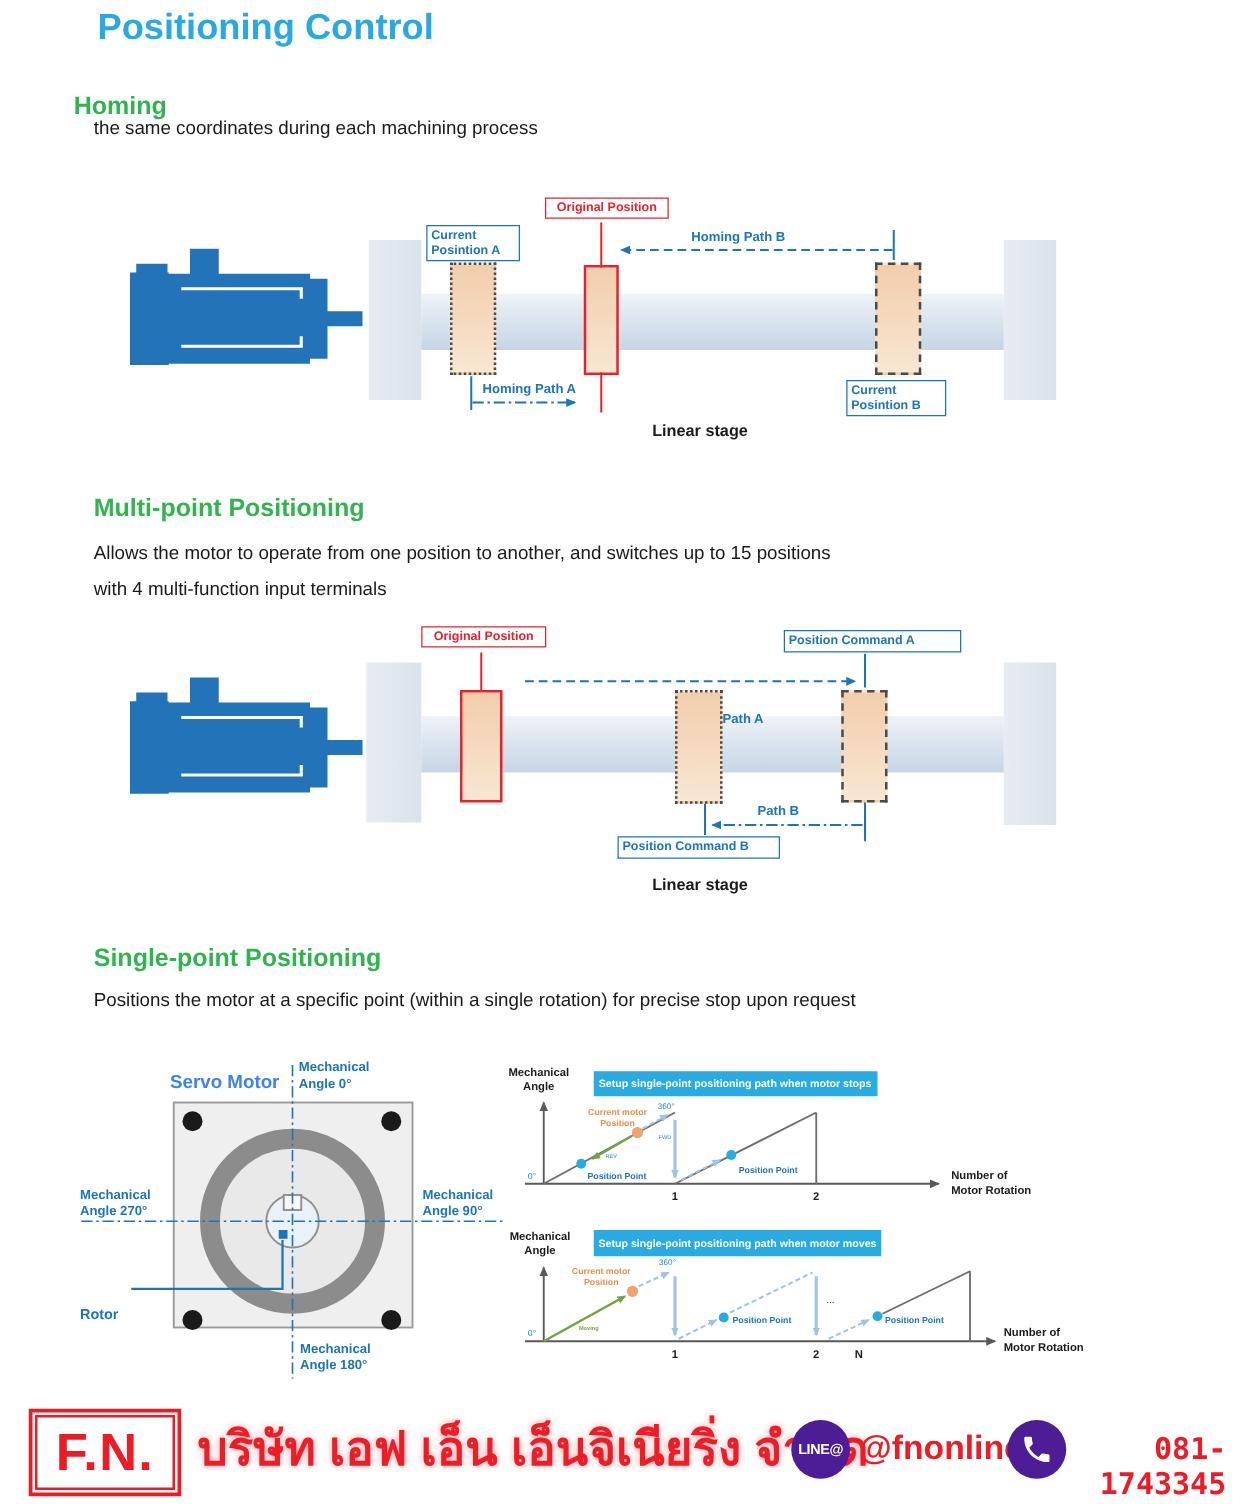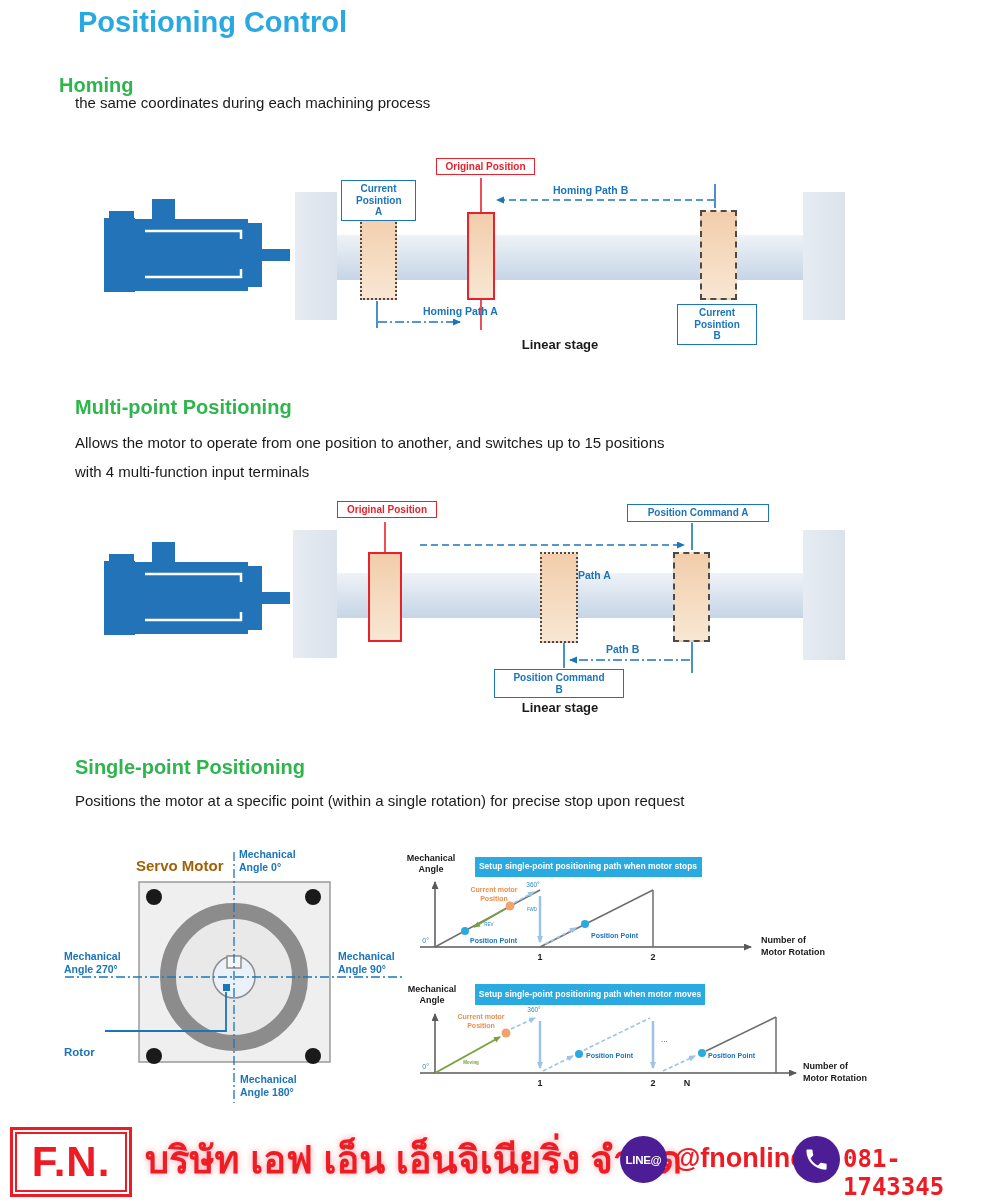--- a/index.html
+++ b/index.html
@@ -19,38 +19,38 @@
   .stage-bar { background:linear-gradient(180deg,#EFF3F8 0%,#DCE5EF 45%,#C6D5E6 100%); }
   .stage-block { background:linear-gradient(90deg,#E7ECF3 0%,#DAE2EC 100%); }
 
   
   .peach { background:linear-gradient(180deg,#F2CDAB 0%,#F8E7D3 100%); }
   .b-dotted { border:2px dotted #4A4A4A; }
   .b-dashed { border:2px dashed #4A4A4A; }
   .b-red    { border:2px solid #E8222D; }
 
   .bluebox { border:1.5px solid #1B75BB; color:#1B75BB; background:#fff; font-size:10px;
-             font-weight:600; line-height:11.5px; text-align:center; padding:2px 14px; }
+             font-weight:600; line-height:11.5px; text-align:left; padding:2px 3px; }
   .redbox  { border:1.5px solid #E8222D; color:#E8222D; background:#fff; font-size:10px;
              font-weight:600; text-align:center; padding:2px 4px; }
   .pathlabel { color:#1B75BB; font-size:10.5px; font-weight:600; }
   .caption { font-weight:bold; font-size:13px; color:#1a1a1a; text-align:center; width:260px; }
 
   .mlabel { color:#1B75BB; font-size:10.5px; font-weight:600; line-height:13px; }
-  .servo-title { font-size:15px; font-weight:bold; color:#a16207; }
+  .servo-title { font-size:15px; font-weight:bold; color:#3b82f6; }
   .rotor-label { color:#1B75BB; font-size:11.5px; font-weight:600; }
 
   svg text { font-family:"Liberation Sans", sans-serif; }
   .ct-dark { fill:#1a1a1a; font-weight:600; }
   .ct-blue { fill:#2E86C8; }
   .ct-lab  { fill:#1B75BB; font-weight:600; }
   .ct-org  { fill:#E98F4E; font-weight:600; }
 
   
-  .footer { left:0; top:1120px; width:968px; height:83px; }
+  .footer { left:13px; top:1120px; width:968px; height:83px;text-align:right; }
   .logo-outer { left:10px; top:7px; width:122px; height:70px; border:3px solid #ED1C24; padding:2px; }
   .logo-inner { width:100%; height:100%; border:2px solid #ED1C24; display:flex;
                 align-items:center; justify-content:center;
                 font-size:42px; font-weight:bold; color:#ED1C24; letter-spacing:1px; }
   .company { left:145px; top:8px; height:64px; line-height:64px; font-size:38px; font-weight:bold;
              color:#EE1C25; text-shadow:0 0 6px rgba(238,28,37,0.4);
              font-family:"Liberation Sans","DejaVu Sans",sans-serif; }
   .badge { width:47px; height:47px; border-radius:50%; background:#4c1d95; display:flex;
            align-items:center; justify-content:center; }
   .line-badge-text { color:#fff; font-size:11.5px; font-weight:bold; letter-spacing:-0.3px; }
@@ -113,21 +113,21 @@
 
   <div class="abs peach b-dotted" style="left:360px; top:60px; width:37px; height:90px;"></div>
   <div class="abs peach b-red" style="left:467px; top:62px; width:28px; height:88px;"></div>
   <div class="abs peach b-dashed" style="left:700px; top:60px; width:37px; height:90px;"></div>
 
   <div class="abs bluebox" style="left:341px; top:30px; width:75px;">
     <div>Current</div>
     <div>Posintion A</div>
   </div>
   <div class="abs redbox" style="left:436px; top:8px; width:99px;">Original Position</div>
-  <div class="abs pathlabel" style="left:386px; top:155px;margin-left:37px;">Homing Path A</div>
+  <div class="abs pathlabel" style="left:386px; top:155px;">Homing Path A</div>
   <div class="abs pathlabel" style="left:553px; top:34px;">Homing Path B</div>
   <div class="abs bluebox" style="left:677px; top:154px; width:80px;">
     <div>Current</div>
     <div>Posintion B</div>
   </div>
   <div class="abs caption" style="left:430px; top:187px;">Linear stage</div>
 </div>
 
 <div class="abs h2" style="left:75px; top:396px;">Multi-point Positioning</div>
 <div class="abs para" style="left:75px; top:428px;">

